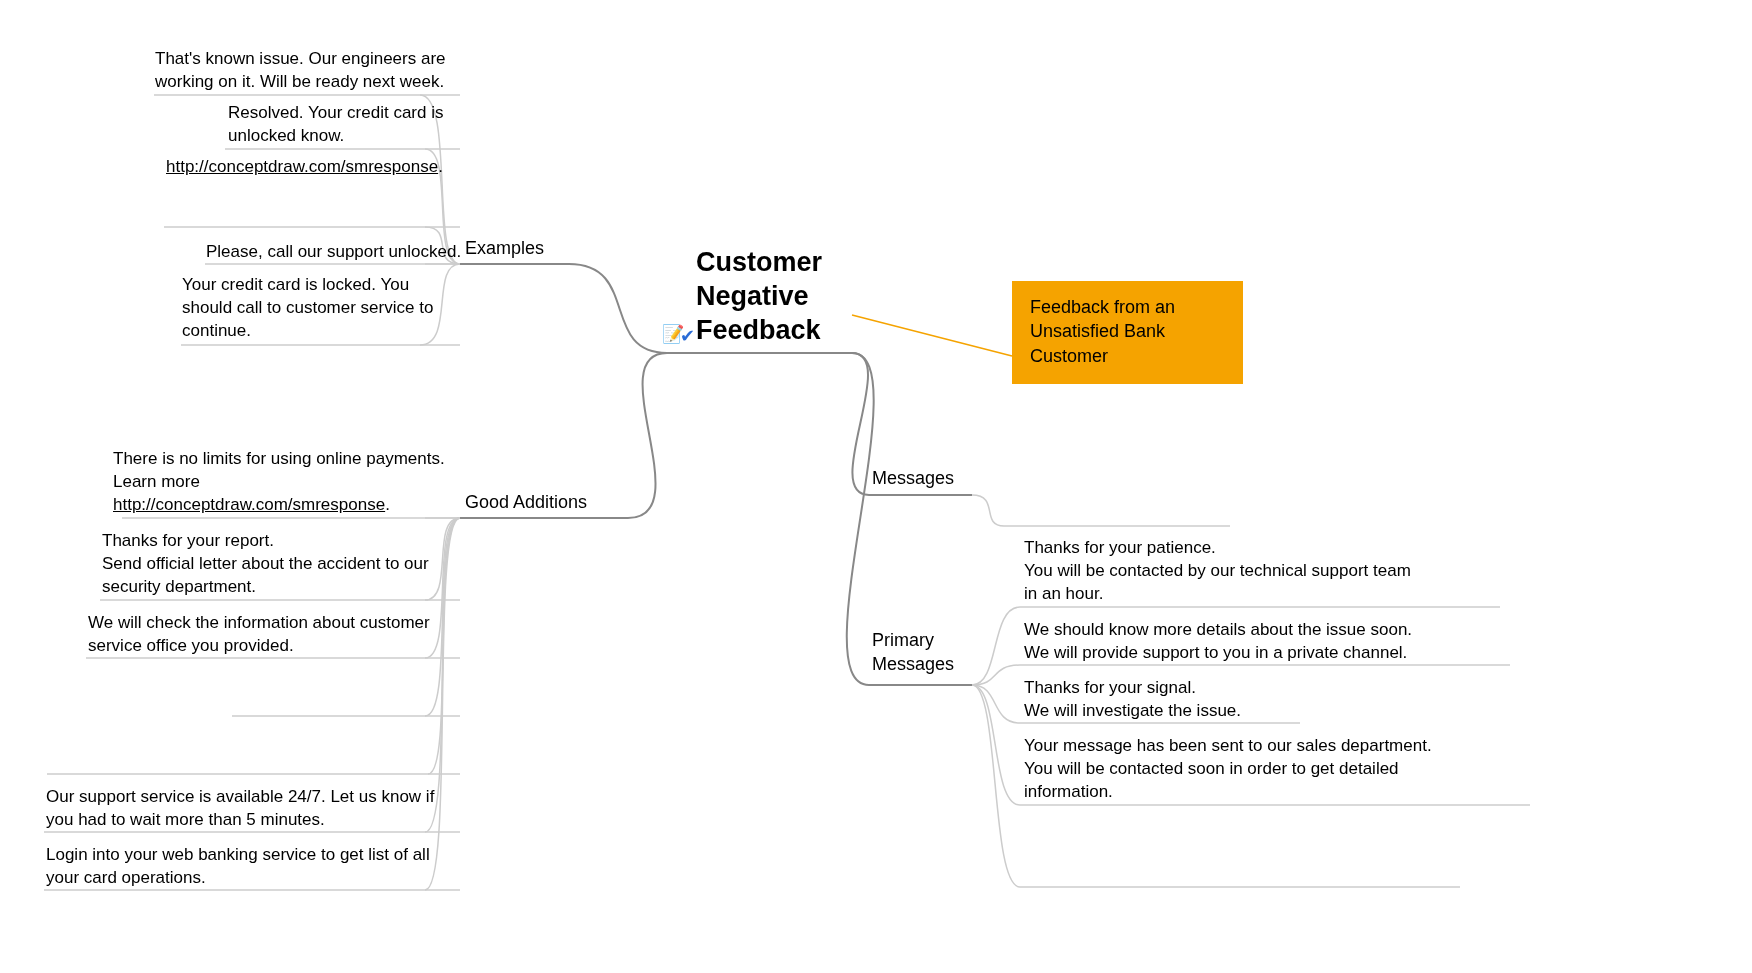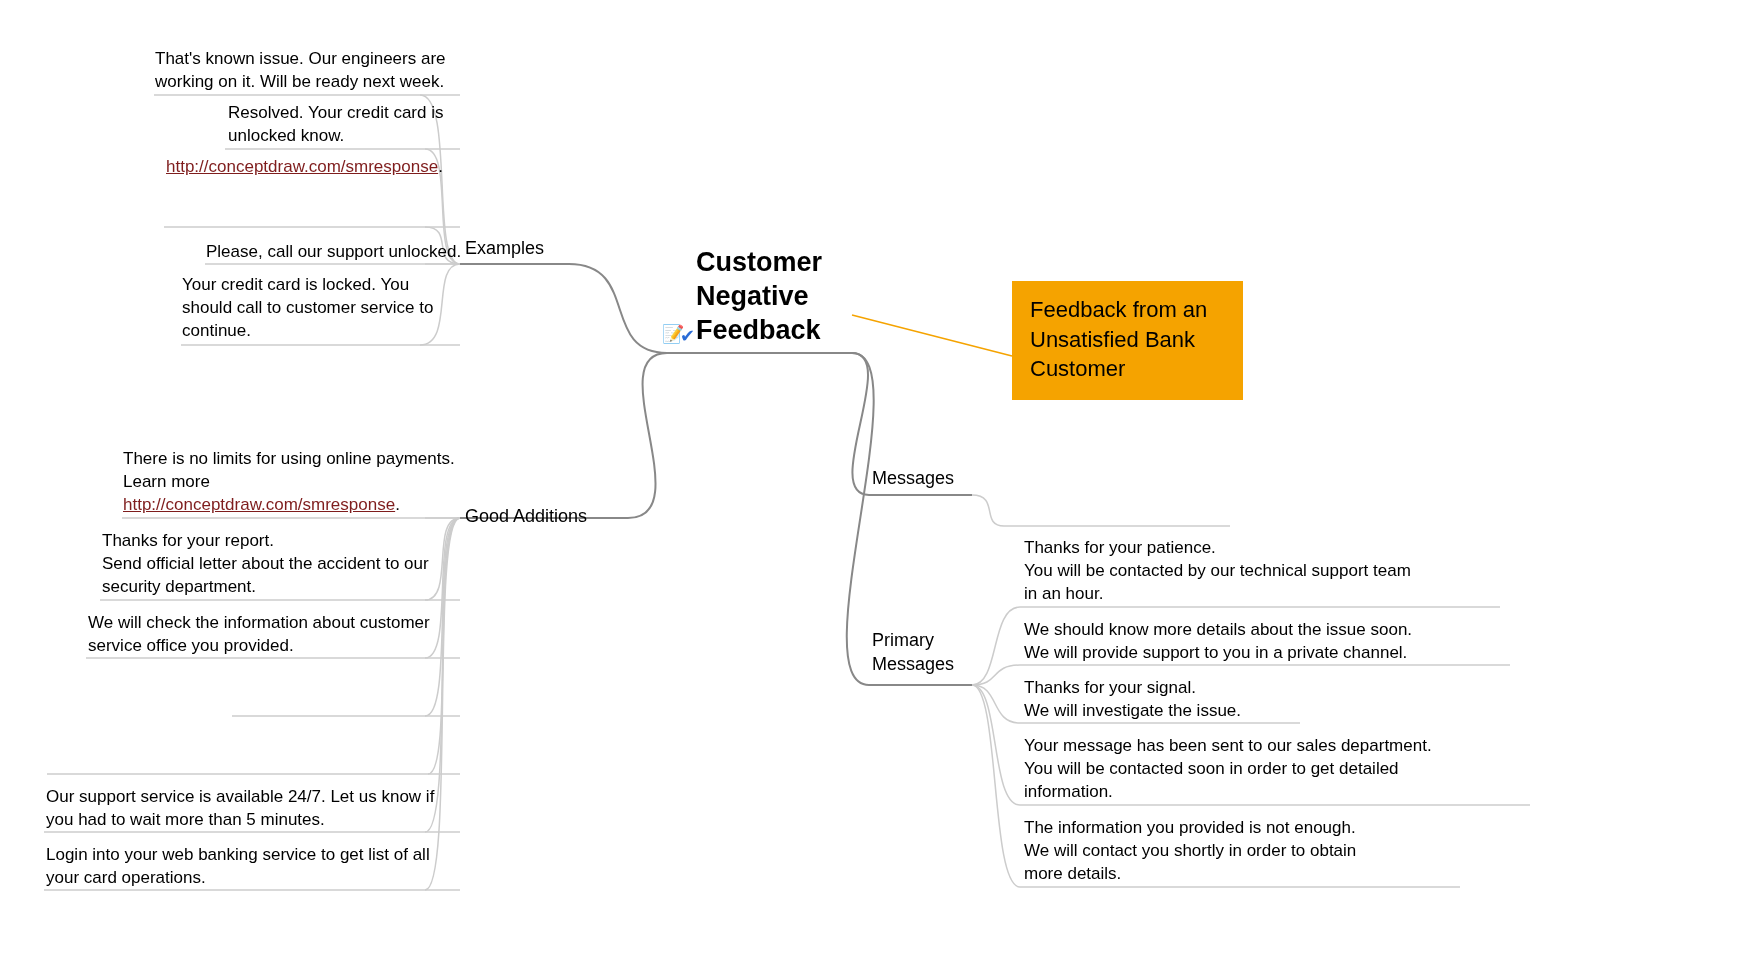--- a/index.html
+++ b/index.html
@@ -1,22 +1,22 @@
 <!DOCTYPE html>
 <html><head>
 <meta charset="utf-8">
 <style>
 html,body{margin:0;padding:0;width:1752px;height:973px;background:#fff;font-family:Verdana,Geneva,sans-serif;font-size:17px;color:#000;overflow:hidden}
 .canvas{position:relative;width:1752px;height:973px}
 .node{position:absolute;line-height:1.35}
-.link{color:#7f1d1d;text-decoration:underline}
+.link{color:#000000;text-decoration:underline}
 .central{font-weight:bold;font-size:27px;line-height:1.25}
 .branch{font-size:18px}
 .bold{font-weight:bold}
-.callout{background:#f5a300;color:#000;font-size:22px;padding:14px 18px 16px 18px;line-height:1.35}
+.callout{background:#f5a300;color:#000;font-size:18px;padding:14px 18px 16px 18px;line-height:1.35}
 .icon{font-size:18px;vertical-align:middle}
 svg{position:absolute;left:0;top:0;width:1752px;height:973px;pointer-events:none}
 path{fill:none}
 </style>
 </head>
 <body>
 
 <div class="canvas">
 
 <svg>
@@ -91,32 +91,31 @@
 <div class="node branch" style="left:465px;top:236px">Examples</div>
 
 <div class="node" style="left:155px;top:48px;width:350px">That's known issue. Our engineers are<br>working on it. Will be ready next week.</div>
 <div class="node" style="left:228px;top:102px;width:280px">Resolved. Your credit card is<br>unlocked know.</div>
 <div class="node" style="left:166px;top:156px;width:320px">
   <a class="link">http://conceptdraw.com/smresponse</a><span>.</span>
 </div>
 <div class="node" style="left:206px;top:241px;width:300px">Please, call our support unlocked.</div>
 <div class="node" style="left:182px;top:274px;width:300px">Your credit card is locked. You<br>should call to customer service to<br>continue.</div>
 
-<div class="node branch" style="left:465px;top:504px">Good Additions</div>
+<div class="node branch" style="left:465px;top:490px">Good Additions</div>
 
-<div class="node" style="left:123px;top:448px;width:400px">
+<div class="node" style="left:113px;top:448px;width:400px">
   <span>There is no limits for using online payments.<br>Learn more<br></span><a class="link">http://conceptdraw.com/smresponse</a><span>.</span>
 </div>
 <div class="node" style="left:102px;top:530px;width:420px">Thanks for your report.<br>Send official letter about the accident to our<br>security department.</div>
 <div class="node" style="left:88px;top:612px;width:430px">We will check the information about customer<br>service office you provided.</div>
 <div class="node" style="left:46px;top:786px;width:480px">Our support service is available 24/7. Let us know if<br>you had to wait more than 5 minutes.</div>
 <div class="node" style="left:46px;top:844px;width:480px">Login into your web banking service to get list of all<br>your card operations.</div>
 
 <div class="node branch" style="left:872px;top:466px">Messages</div>
 
 <div class="node branch" style="left:872px;top:628px;width:110px">Primary<br>Messages</div>
 <div class="node" style="left:1024px;top:537px;width:500px">Thanks for your patience.<br>You will be contacted by our technical support team<br>in an hour.</div>
 <div class="node" style="left:1024px;top:619px;width:510px">We should know more details about the issue soon.<br>We will provide support to you in a private channel.</div>
 <div class="node" style="left:1024px;top:677px;width:400px">Thanks for your signal.<br>We will investigate the issue.</div>
 <div class="node" style="left:1024px;top:735px;width:530px">Your message has been sent to our sales department.<br>You will be contacted soon in order to get detailed<br>information.</div>
-<div class="node" style="left:1024px;top:817px;width:470px">The information you provided is not enough.<br>We will contact you shortly in order to obtain<br>more details.</div>
 
 </div>
 
 </body></html>

